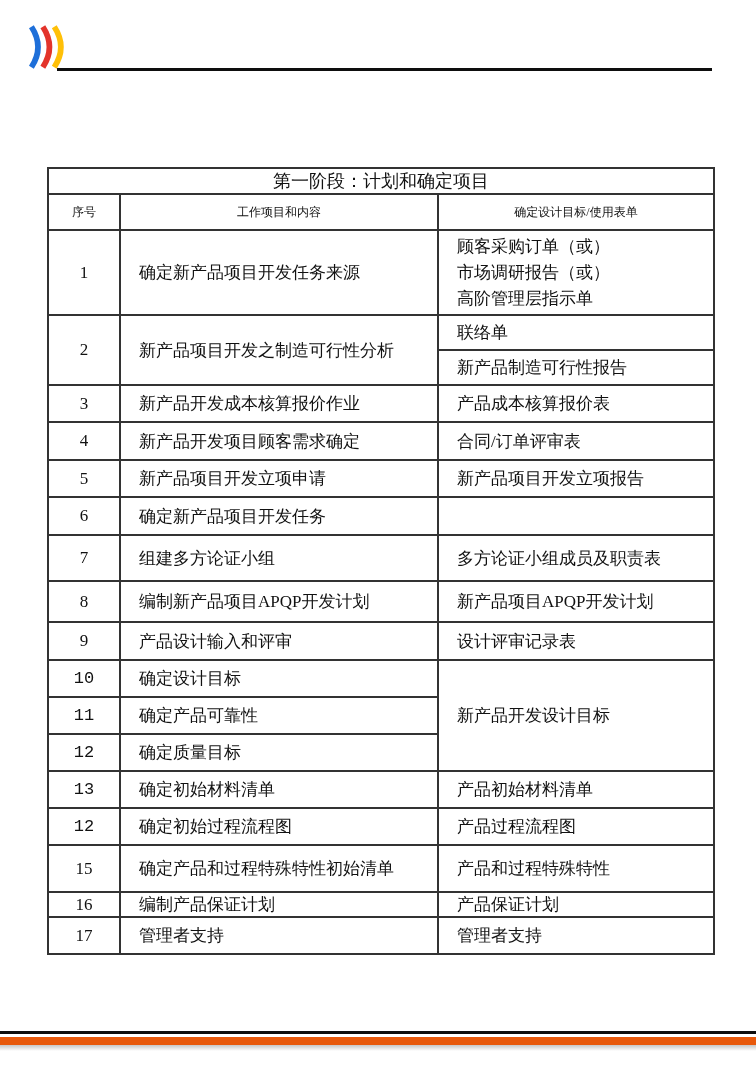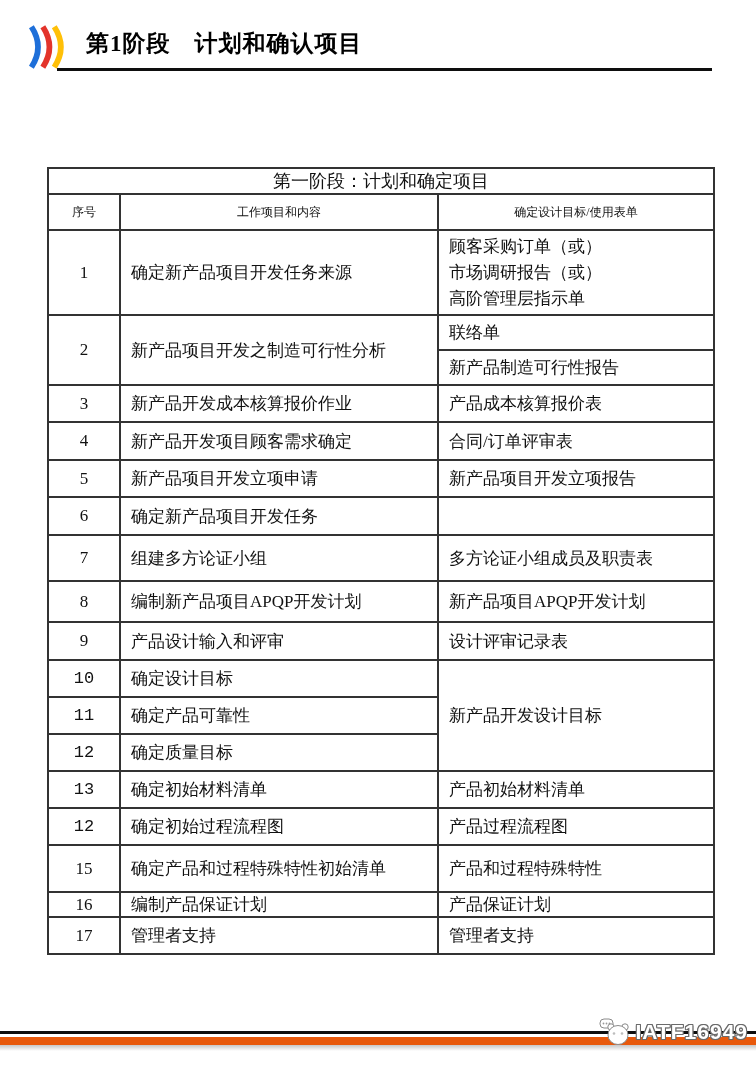--- a/index.html
+++ b/index.html
@@ -27,21 +27,21 @@
     position:absolute; left:47px; top:167px; width:666px;
     border-collapse:collapse; table-layout:fixed;
     font-size:17px; color:#111;
   }
   .doc-table td {
     border:2px solid #333;
     vertical-align:middle;
     overflow:hidden; white-space:nowrap;
   }
   .doc-table .c-no  { text-align:center; }
-  .doc-table .c-item, .doc-table .c-rec { text-align:left; padding-left:10px; padding-right:4px; }
+  .doc-table .c-item, .doc-table .c-rec { text-align:left; padding-left:18px; padding-right:4px; }
   .doc-table .c-rec div { line-height:26px; }
   tr.cap  { height:24px; }
   tr.cap td  { text-align:center; font-size:18px; }
   tr.head { height:36px; }
   tr.head td { text-align:center; font-size:12px; }
   tr.r1  { height:85px; }
   tr.r2a { height:35px; }
   tr.r2b { height:35px; }
   tr.r3  { height:37px; }
   tr.r4  { height:38px; }
@@ -83,21 +83,20 @@
 </head>
 <body>
 
 <div class="page">
 
   <svg class="logo" viewBox="0 0 50 54" xmlns="http://www.w3.org/2000/svg">
     <path d="M5,4 Q20,27 5,50" fill="none" stroke-width="6.5" stroke="#1E6FD9"></path>
     <path d="M18,4 Q33,27 18,50" fill="none" stroke-width="6.5" stroke="#E3342B"></path>
     <path d="M31,4 Q46,27 31,50" fill="none" stroke-width="6.5" stroke="#FFC008"></path>
   </svg>
-  <div class="page-title">第1阶段　计划和确认项目</div>
   <div class="header-rule"></div>
 
   <table class="doc-table">
     <colgroup>
         <col style="width:72px">
         <col style="width:318px">
         <col style="width:276px">
       </colgroup>
     <tbody>
       <tr class="cap">
@@ -203,28 +202,14 @@
         <td class="c-item">管理者支持</td>
         <td class="c-rec">管理者支持</td>
       </tr>
     </tbody>
   </table>
 
   <div class="footer-black"></div>
   <div class="footer-orange"></div>
   <div class="footer-shadow"></div>
 
-  <div class="watermark">
-    <svg width="34" height="30" viewBox="0 0 34 30" xmlns="http://www.w3.org/2000/svg">
-      <rect x="1" y="2" width="13" height="9" rx="4" fill="#ffffff" stroke="#8a8a8a" stroke-width="1"></rect>
-      <circle cx="4.5" cy="6.5" r="0.9" fill="#9a9a9a"></circle>
-      <circle cx="7.5" cy="6.5" r="0.9" fill="#9a9a9a"></circle>
-      <circle cx="10.5" cy="6.5" r="0.9" fill="#9a9a9a"></circle>
-      <circle cx="12" cy="10" r="3.2" fill="#ffffff" stroke="#8a8a8a" stroke-width="1"></circle>
-      <circle cx="26" cy="10" r="3.2" fill="#ffffff" stroke="#8a8a8a" stroke-width="1"></circle>
-      <ellipse cx="19" cy="18" rx="10" ry="9.5" fill="#ffffff" stroke="#8a8a8a" stroke-width="1"></ellipse>
-      <circle cx="15" cy="16.5" r="1.3" fill="#bdbdbd"></circle>
-      <circle cx="23" cy="16.5" r="1.3" fill="#bdbdbd"></circle>
-    </svg>
-    <span class="watermark-text">IATF16949</span>
-  </div>
 
 </div>
 
 </body></html>

